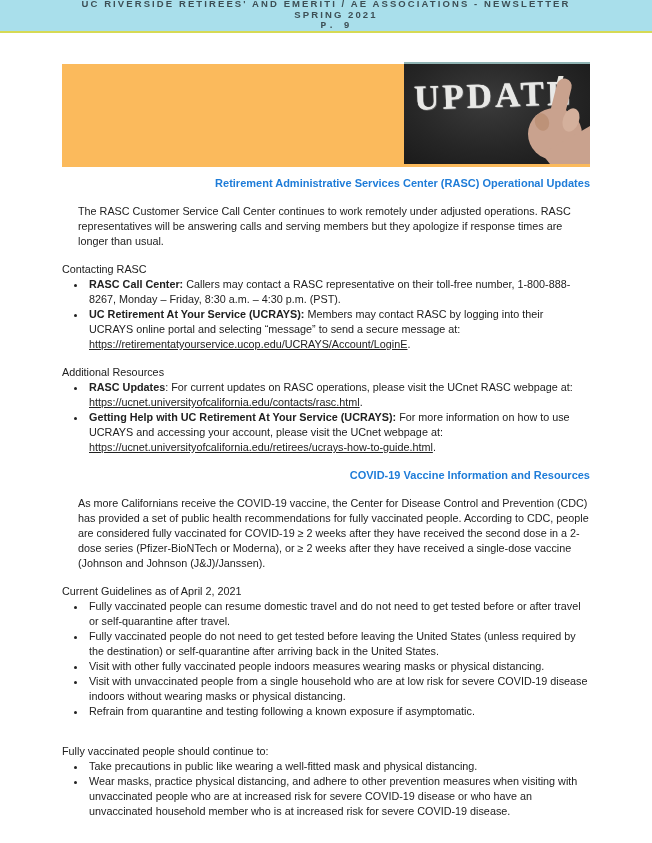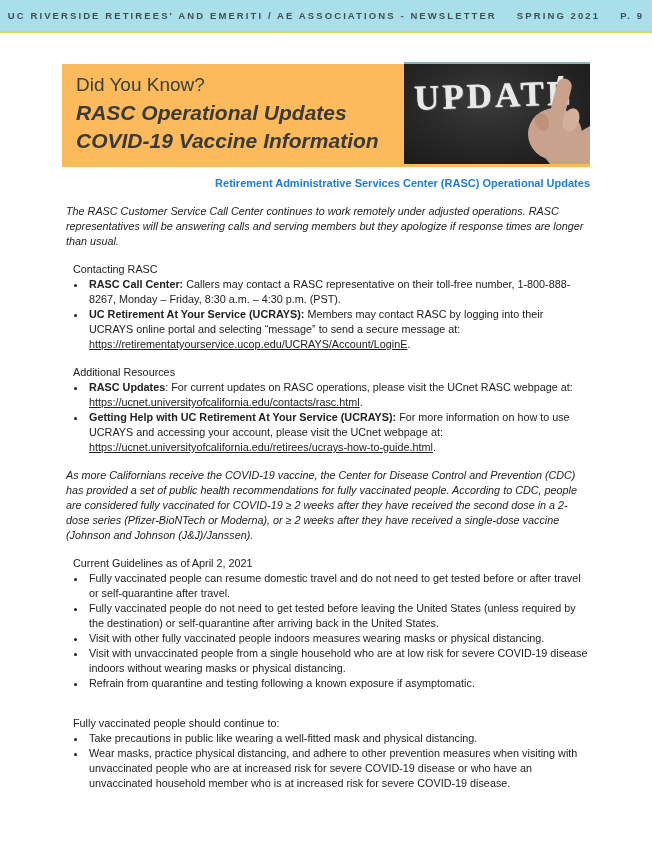--- a/index.html
+++ b/index.html
@@ -9,27 +9,28 @@
     background:#ffffff;
     font-family:"Liberation Sans",sans-serif;
     color:#212121;
     overflow:hidden;
   }
   
   .masthead{
     height:31px;
     background:#A9DFEB;
     border-bottom:2px solid #D6DA55;
-    display:flex;align-items:center;justify-content:center;
+    display:flex;align-items:center;justify-content:flex-end;
     font-size:9.5px;font-weight:bold;letter-spacing:2.1px;
     color:#3D4F55;
     white-space:nowrap;
+    flex-direction:column;
   }
   .masthead .mh-issue{margin-left:20px;}
-  .masthead .mh-page{margin-left:20px;}
+  .masthead .mh-page{margin-left:20px;font-family:Liberation Mono, monospace;}
   
   .banner{
     position:relative;
     margin:31px 62px 0 62px;
     width:528px;height:103px;
     background:#FBBA5C;
   }
   .banner-text{padding:7px 0 0 14px;}
   .kicker{
     font-size:19px;color:#3D3D3D;line-height:28px;
@@ -59,22 +60,22 @@
     margin:0 62px;width:528px;
     font-size:10.8px;line-height:15px;
   }
   .blue-head{
     margin:9px 0 13px 0;
     text-align:right;
     font-size:11px;font-weight:bold;
     color:#1E7CD8;
     line-height:15px;
   }
-  .content p{margin:0 0 13px 4px;font-style:italic;}
-  .label{line-height:15px;margin-left:11px;}
+  .content p{margin:0 0 13px 16px;}
+  .label{line-height:15px;}
   .content ul{
     margin:0 0 13px 0;
     padding-left:25px;
     list-style:disc outside;
   }
   .content li{padding-left:2px;line-height:15px;}
   .content b{font-weight:bold;}
   .link{color:#212121;text-decoration:underline;cursor:pointer;}
 </style>
 </head>
@@ -82,25 +83,20 @@
 
 <div class="page">
 
   <header class="masthead">
     <span>UC RIVERSIDE RETIREES' AND EMERITI / AE ASSOCIATIONS - NEWSLETTER</span>
     <span class="mh-issue">SPRING 2021</span>
     <span class="mh-page">P. 9</span>
   </header>
 
   <section class="banner">
-    <div class="banner-text">
-      <div class="kicker">Did You Know?</div>
-      <div class="banner-title">RASC Operational Updates</div>
-      <div class="banner-title">COVID-19 Vaccine Information</div>
-    </div>
     <div class="update-photo">
       <span class="update-word">UPDATE</span>
       <svg class="hand-svg" width="92" height="88" viewBox="0 0 92 88">
         <rect x="60" y="-6" width="5" height="16" rx="2" fill="#E9E7E1" transform="rotate(14 62 2)"></rect>
         <rect x="55" y="2" width="15" height="46" rx="7.5" fill="#C9A28E" transform="rotate(14 62 25)"></rect>
         <ellipse cx="57" cy="58" rx="27" ry="26" fill="#C9A28E"></ellipse>
         <ellipse cx="44" cy="46" rx="7" ry="9" fill="#BD9278" transform="rotate(-18 44 46)"></ellipse>
         <polygon points="44,78 92,50 92,88 52,88" fill="#C9A28E"></polygon>
         <ellipse cx="73" cy="44" rx="8" ry="12" fill="#D4B09C" transform="rotate(20 73 44)"></ellipse>
       </svg>
@@ -126,20 +122,21 @@
     <div class="label">Additional Resources</div>
     <ul>
       <li>
         <b>RASC Updates</b><span>: For current updates on RASC operations, please visit the UCnet RASC webpage at: </span><a class="link">https://ucnet.universityofcalifornia.edu/contacts/rasc.html</a><span>.</span>
       </li>
       <li>
         <b>Getting Help with UC Retirement At Your Service (UCRAYS):</b><span> For more information on how to use UCRAYS and accessing your account, please visit the UCnet webpage at: </span><a class="link">https://ucnet.universityofcalifornia.edu/retirees/ucrays-how-to-guide.html</a><span>.</span>
       </li>
     </ul>
 
+    <h2 class="blue-head">COVID-19 Vaccine Information and Resources</h2>
 
     <p>As more Californians receive the COVID-19 vaccine, the Center for Disease Control and Prevention (CDC) has provided a set of public health recommendations for fully vaccinated people. According to CDC, people are considered fully vaccinated for COVID-19 ≥ 2 weeks after they have received the second dose in a 2-dose series (Pfizer-BioNTech or Moderna), or ≥ 2 weeks after they have received a single-dose vaccine (Johnson and Johnson (J&amp;J)/Janssen).</p>
 
     <div class="label">Current Guidelines as of April 2, 2021</div>
     <ul style="margin-bottom:25px;">
       <li>Fully vaccinated people can resume domestic travel and do not need to get tested before or after travel or self-quarantine after travel.</li>
       <li>Fully vaccinated people do not need to get tested before leaving the United States (unless required by the destination) or self-quarantine after arriving back in the United States.</li>
       <li>Visit with other fully vaccinated people indoors measures wearing masks or physical distancing.</li>
       <li>Visit with unvaccinated people from a single household who are at low risk for severe COVID-19 disease indoors without wearing masks or physical distancing.</li>
       <li>Refrain from quarantine and testing following a known exposure if asymptomatic.</li>

